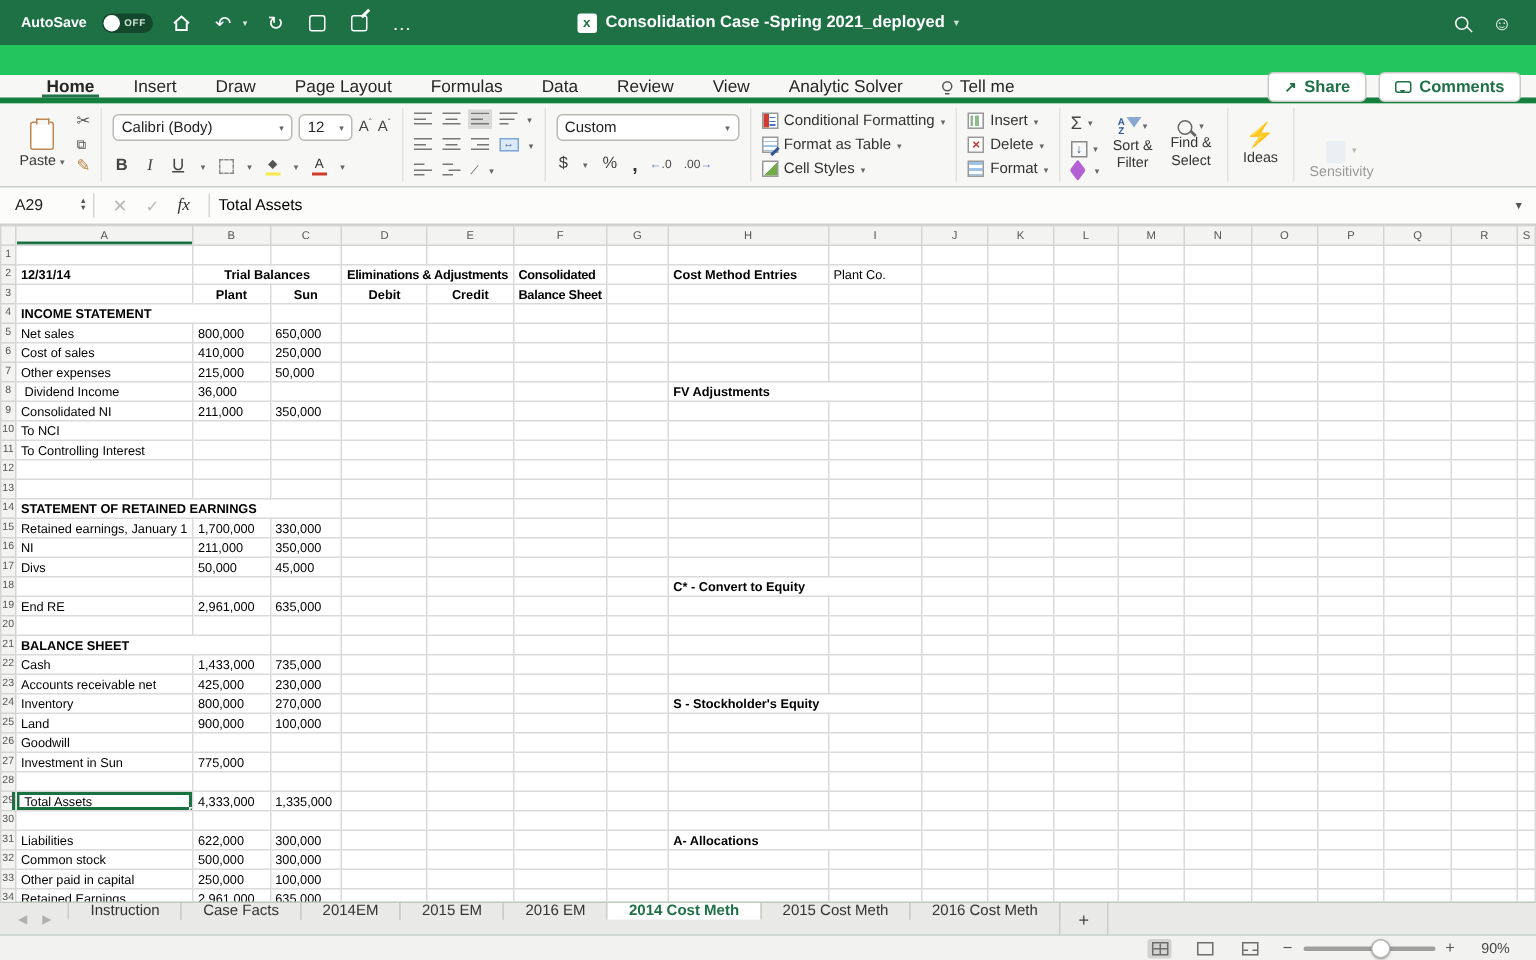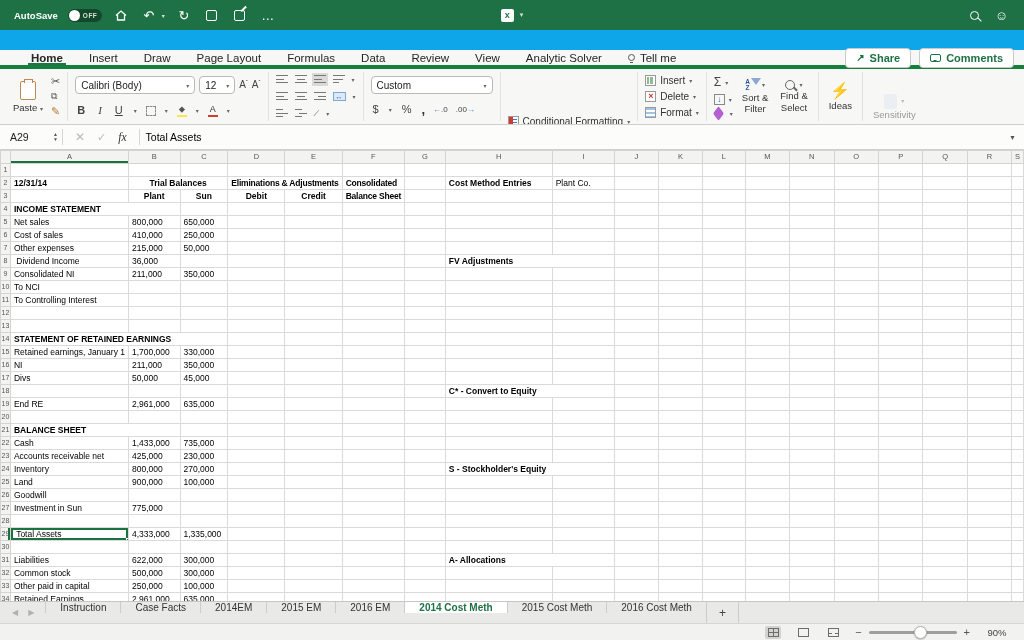--- a/index.html
+++ b/index.html
@@ -1,18 +1,18 @@
 <!DOCTYPE html>
 <html><head>
 <meta charset="utf-8">
 <style>
   * { margin:0; padding:0; box-sizing:border-box; }
   html,body { width:1024px; height:640px; overflow:hidden; }
   body { font-family:"Liberation Sans", sans-serif; -webkit-font-smoothing:antialiased; }
-  .app { width:1024px; height:640px; display:flex; flex-direction:column; background:#0ea5e9; }
+  .app { width:1024px; height:640px; display:flex; flex-direction:column; background:#22c55e; }
 
   
   .titlebar { height:30px; background:#1e7145; display:flex; align-items:center; color:#fff; position:relative; flex:0 0 auto; }
   .tb-left { display:flex; align-items:center; gap:10px; padding-left:14px; }
   .autosave-label { font-size:9.5px; font-weight:bold; }
   .toggle { width:34px; height:13px; background:#14482c; border-radius:7px; display:flex; align-items:center; padding:1px; position:relative; cursor:pointer; }
   .toggle .knob { width:11px; height:11px; background:#fff; border-radius:50%; }
   .toggle .off { font-size:6.5px; font-weight:bold; color:#cfe3d6; margin-left:3px; letter-spacing:.5px; }
   .tb-icon { width:18px; height:18px; display:flex; align-items:center; justify-content:center; font-size:13px; color:#fff; cursor:pointer; }
   .tb-ic-box { width:11px; height:11px; border:1.3px solid #fff; border-radius:2px; position:relative; }
@@ -170,20 +170,21 @@
       <span class="tb-icon">
           <span class="tb-ic-box"></span>
         </span>
       <span class="tb-icon">
           <span class="tb-ic-box pencil"></span>
         </span>
       <span class="tb-icon">…</span>
     </div>
     <div class="tb-center">
       <span class="xl-doc">x</span>
+      <span class="doc-title">Consolidation Case -Spring 2021_deployed</span>
       <span style="font-size:7px;color:#cde0d5">▾</span>
     </div>
     <div class="tb-right">
       <span class="search-glyph"></span>
       <span style="font-size:13px">☺</span>
     </div>
   </div>
 
   <div class="menubar">
     <div class="menu-items">
@@ -315,21 +316,21 @@
             <span class="caret">▾</span>
           <span class="fbtn">%</span>
           <span class="comma-btn">,</span>
           <span class="dec"><span class="ar">←</span>.0</span>
           <span class="dec">.00<span class="ar">→</span></span>
         </div>
       </div>
     </div>
 
     <div class="grp">
-      <div class="col" style="padding:2px 0;margin-top:41px;">
+      <div class="col" style="padding:2px 0;">
         <div class="style-row">
             <span class="sic cf"></span>
             <span>Conditional Formatting</span>
             <span class="caret">▾</span>
           </div>
         <div class="style-row">
             <span class="sic ft"></span>
             <span>Format as Table</span>
             <span class="caret">▾</span>
           </div>

